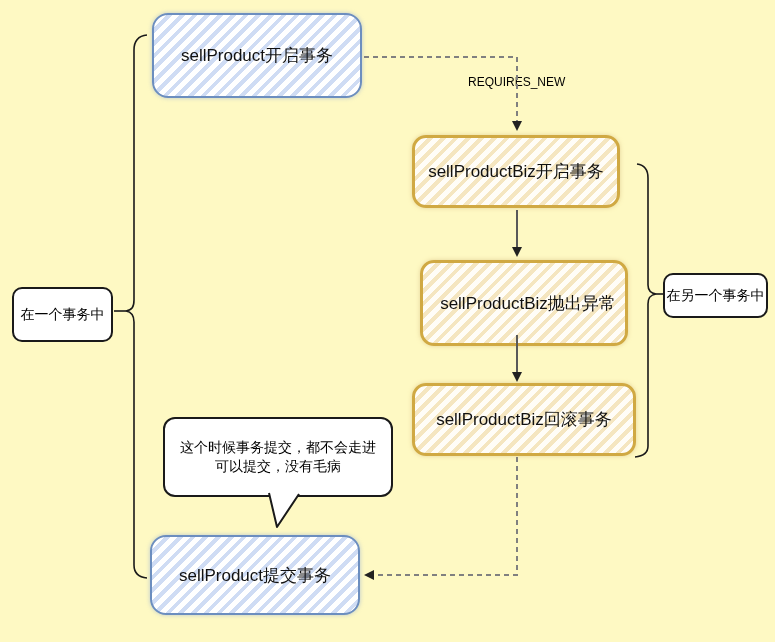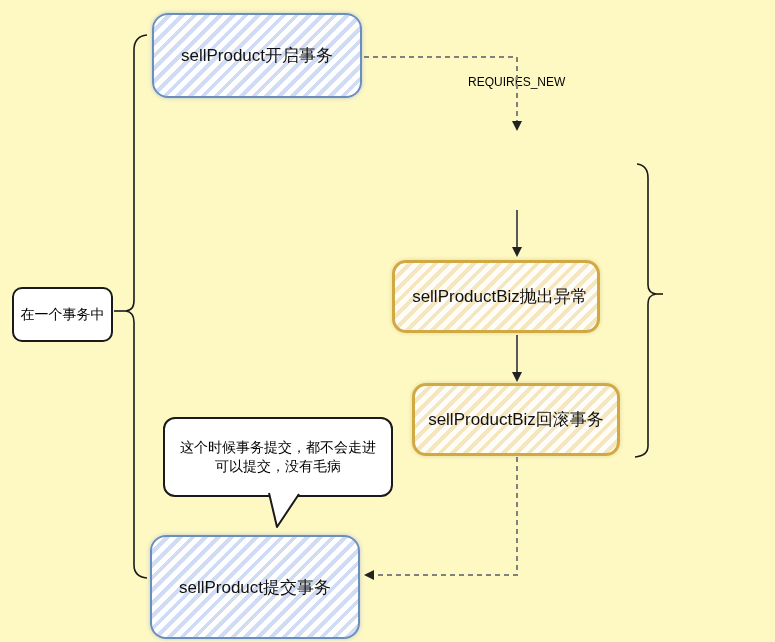--- a/index.html
+++ b/index.html
@@ -21,24 +21,24 @@
     border:2.5px solid var(--blue-border);border-radius:16px;
     background:repeating-linear-gradient(135deg,var(--blue-stripe) 0 4px,#ffffff 4px 9px);
     box-shadow:0 0 4px rgba(150,175,215,.65);
   }
   .node.yellow{
     border:3px solid var(--yellow-border);border-radius:14px;
     background:repeating-linear-gradient(135deg,var(--yellow-stripe) 0 4px,#fffdf7 4px 9px);
     box-shadow:0 0 4px rgba(215,190,130,.65);
   }
   #node-start   {left:152px;top:13px; width:210px;height:85px;}
-  #node-commit  {left:150px;top:535px;width:210px;height:104px;}
+  #node-commit  {left:150px;top:535px;width:210px;height:80px;}
   #node-bizbegin{left:412px;top:135px;width:208px;height:73px;}
-  #node-bizthrow{left:392px;top:260px;width:208px;height:73px;padding-left:8px;}
-  #node-bizroll {left:412px;top:383px;width:208px;height:73px;}
+  #node-bizthrow{left:420px;top:260px;width:208px;height:86px;padding-left:8px;}
+  #node-bizroll {left:412px;top:383px;width:224px;height:73px;}
 
   .side-label{position:absolute;display:flex;align-items:center;justify-content:center;
         border:2px solid #1a1a1a;border-radius:10px;background:#ffffff;
         font-size:14px;z-index:2;box-sizing:border-box;text-align:center;}
   #label-left {left:12px; top:287px;width:101px;height:55px;}
   #label-right{left:663px;top:273px;width:105px;height:45px;}
 
   .callout{position:absolute;left:163px;top:417px;width:230px;height:80px;
         border:2px solid #1a1a1a;border-radius:12px;background:#ffffff;
         z-index:2;box-sizing:border-box;display:flex;flex-direction:column;
@@ -48,29 +48,31 @@
 
   svg.overlay{position:absolute;left:0;top:0;z-index:3;pointer-events:none;}
 </style>
 </head>
 <body>
 
 <div class="canvas">
 
   <div class="node blue" id="node-start">sellProduct开启事务</div>
 
+  <div class="node yellow" id="node-bizbegin">sellProductBiz开启事务</div>
 
   <div class="node yellow" id="node-bizthrow">sellProductBiz抛出异常</div>
 
   <div class="node yellow" id="node-bizroll">sellProductBiz回滚事务</div>
 
   <div class="node blue" id="node-commit">sellProduct提交事务</div>
 
   <div class="side-label" id="label-left">在一个事务中</div>
 
+  <div class="side-label" id="label-right">在另一个事务中</div>
 
   <div class="edge-label">REQUIRES_NEW</div>
 
   <div class="callout">
     <div>这个时候事务提交，都不会走进</div>
     <div>可以提交，没有毛病</div>
   </div>
 
   <svg class="overlay" width="775" height="642" viewBox="0 0 775 642">
 

